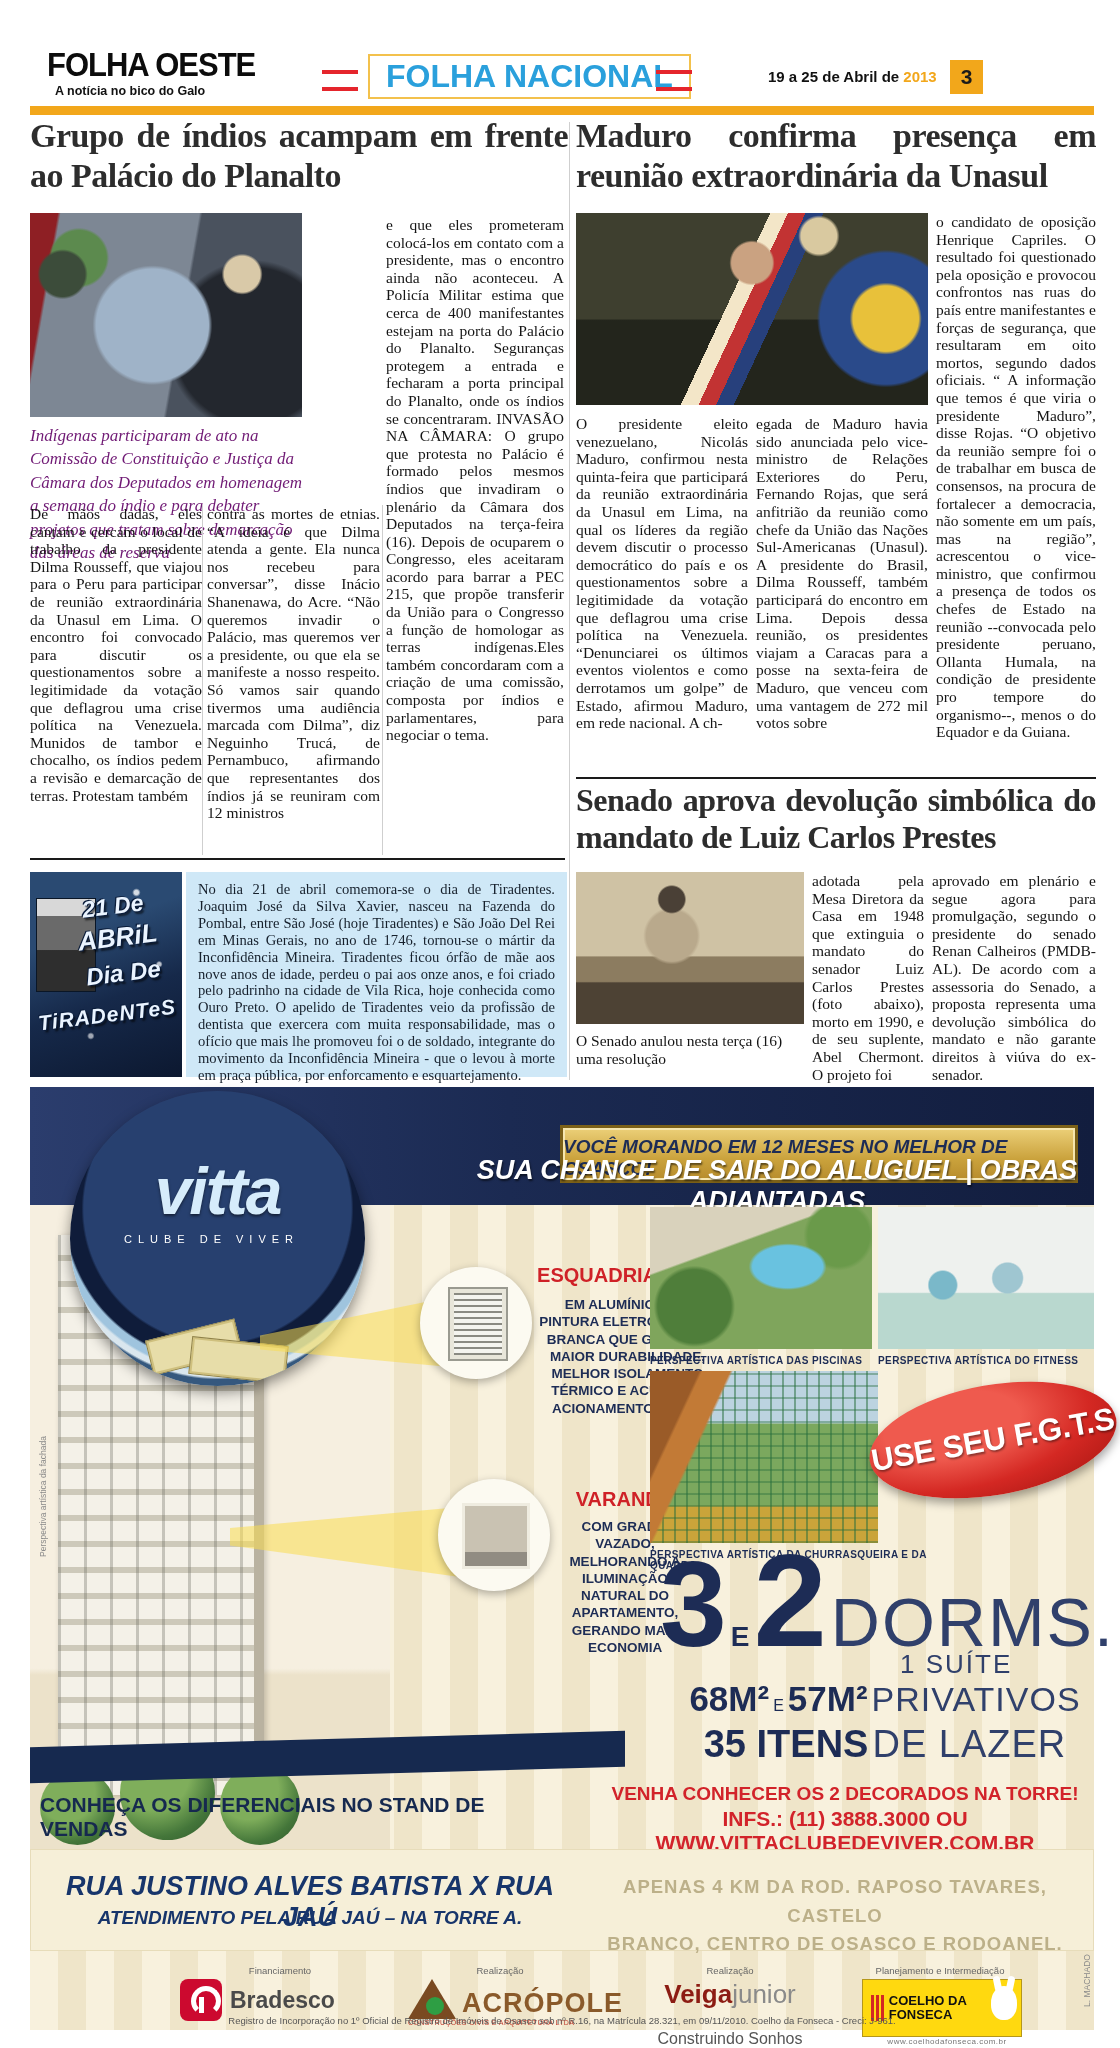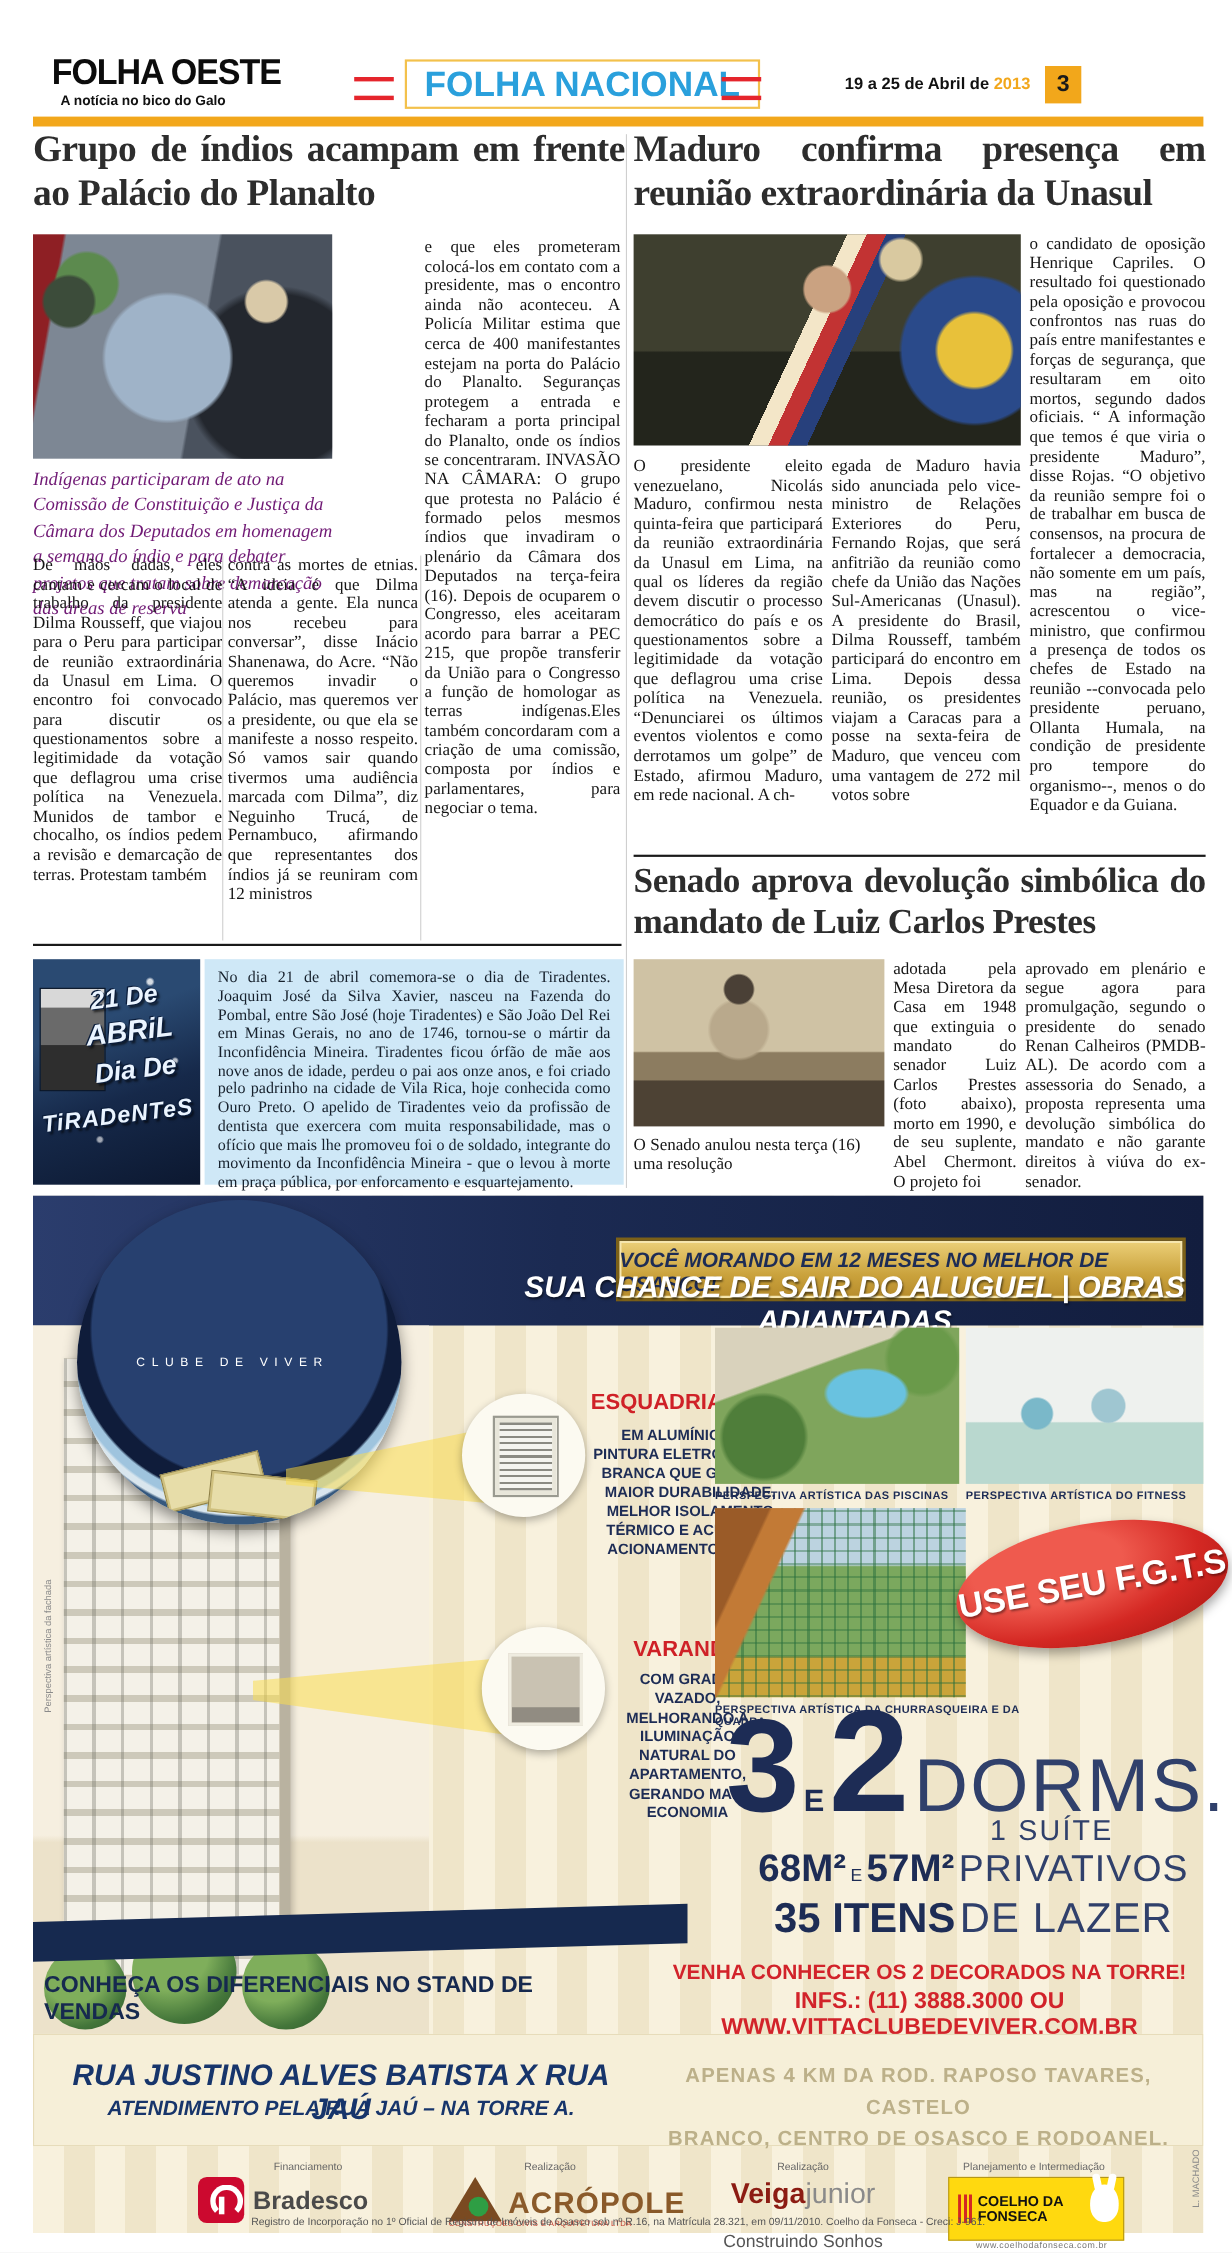--- a/index.html
+++ b/index.html
@@ -226,20 +226,21 @@
 
     <div class="abs building" style="left:0;top:118px;width:360px;height:662px;">
       <div class="abs tower" style="left:28px;top:30px;width:196px;height:560px;"></div>
       <div class="abs tree" style="left:90px;top:540px;width:95px;height:95px;"></div>
       <div class="abs tree" style="left:190px;top:560px;width:80px;height:80px;"></div>
       <div class="abs tree" style="left:10px;top:565px;width:75px;height:75px;"></div>
     </div>
     <div class="abs vertical-small" style="left:8px;top:470px;">Perspectiva artística da fachada</div>
 
     <div class="abs badge" style="left:40px;top:4px;width:295px;height:295px;">
+      <div class="abs vitta-word" style="left:0;top:62px;width:295px;text-align:center;">vitta</div>
       <div class="abs vitta-sub" style="left:0;top:142px;width:283px;text-align:center;">CLUBE DE VIVER</div>
       <div class="abs bill" style="left:78px;top:238px;width:90px;height:34px;transform:rotate(-14deg);"></div>
       <div class="abs bill" style="left:120px;top:250px;width:95px;height:36px;transform:rotate(6deg);"></div>
     </div>
 
     <div class="abs beam" style="left:230px;top:210px;width:190px;height:70px;clip-path:polygon(0 55%,100% 0,100% 100%,0 75%);"></div>
     <div class="abs callout" style="left:390px;top:180px;width:112px;height:112px;">
       <div class="abs winglyph" style="left:30px;top:22px;width:48px;height:62px;"></div>
     </div>
     <div class="abs beam" style="left:200px;top:420px;width:230px;height:70px;clip-path:polygon(0 30%,100% 0,100% 100%,0 55%);"></div>

